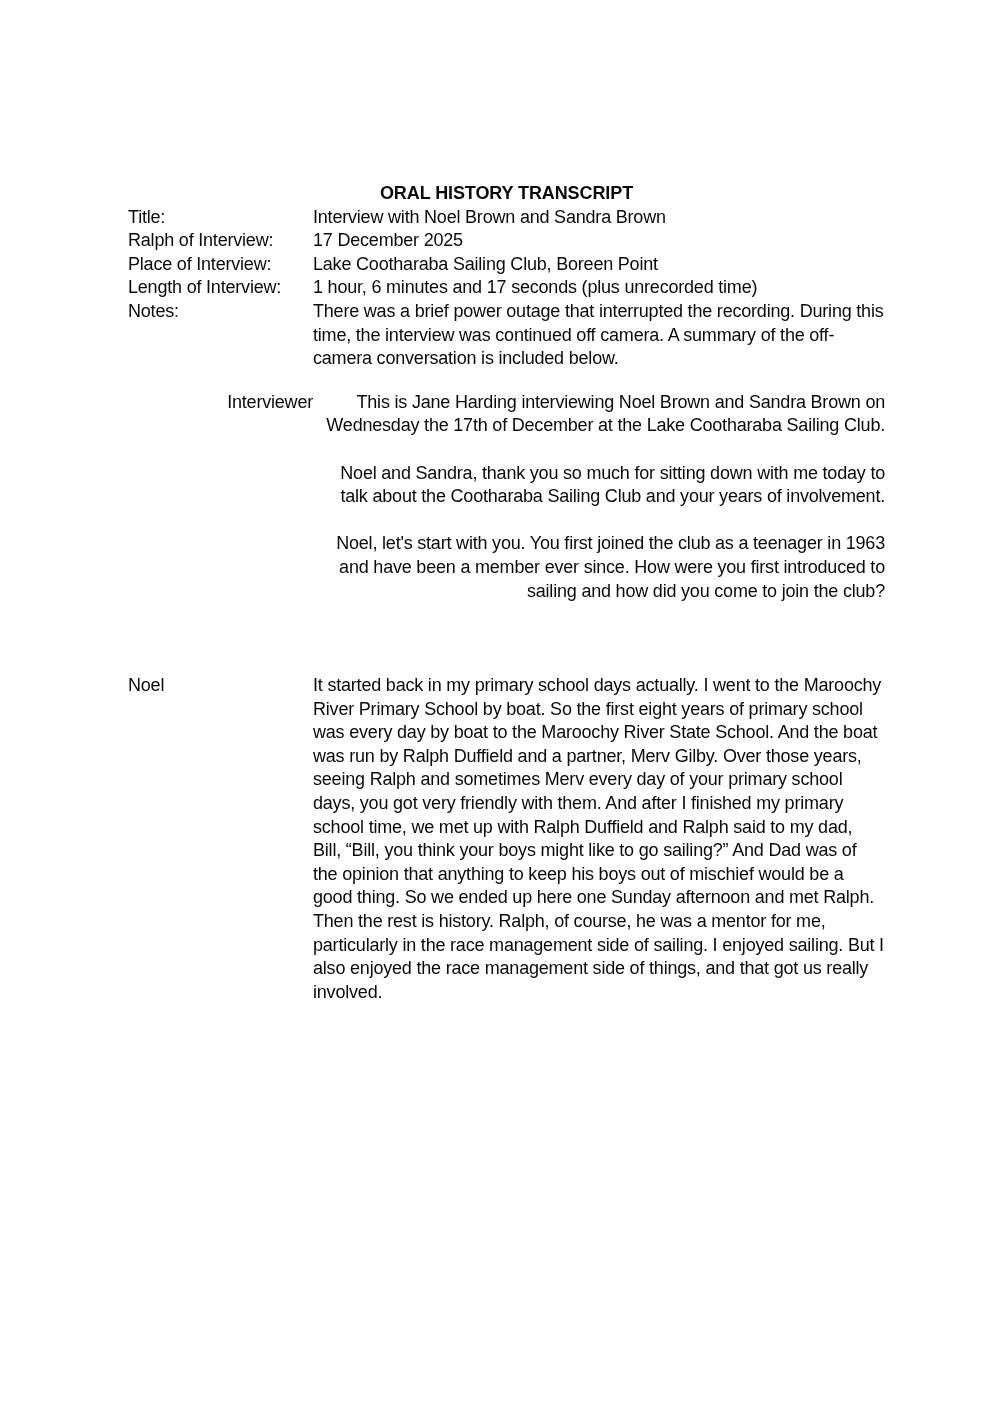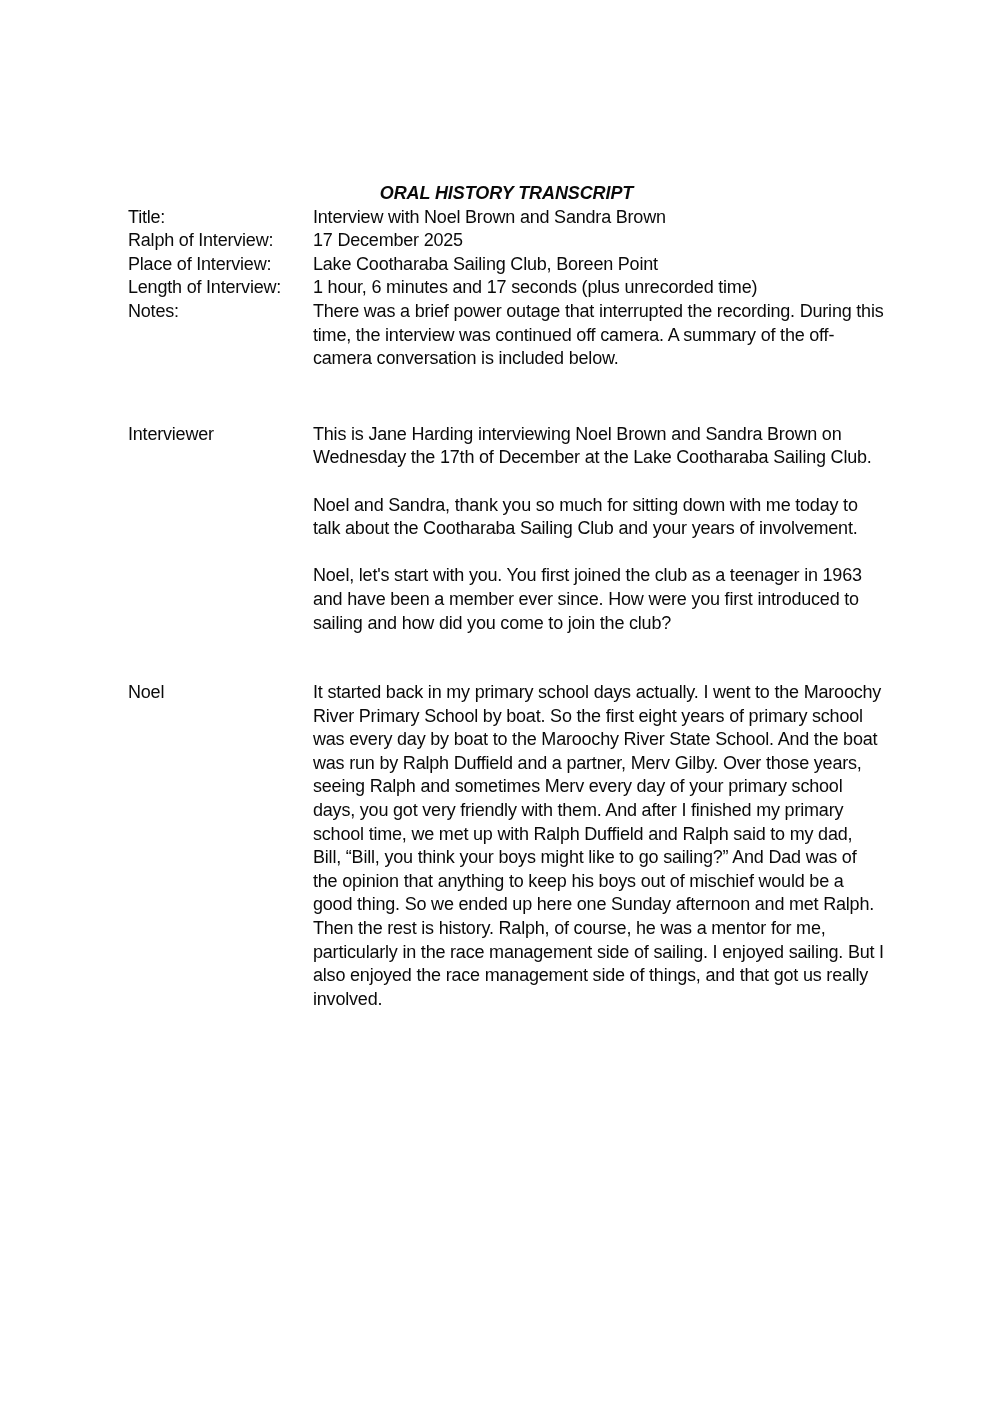--- a/index.html
+++ b/index.html
@@ -16,30 +16,29 @@
     line-height: 23.6px;
     letter-spacing: -0.2px;
     padding: 182px 115px 0 128px;
     overflow: hidden;
   }
   .doc-title {
     font-size: 18px;
     font-weight: 700;
     text-align: center;
     letter-spacing: -0.1px;
-    font-style: italic;
   }
   .metadata { }
   .row {
     display: grid;
     grid-template-columns: 185px 1fr;
     align-items: start;
   }
-  .dialogue-block-1 { margin-top: 52px; }
-  .dialogue-block-2 { margin-top: 46px; }
+  .dialogue-block-1 { margin-top: 20px; text-align: right; }
+  .dialogue-block-2 { margin-top: 71px; }
   .value p { margin: 0 0 23.6px 0; }
   .value p:last-child { margin-bottom: 0; }
   .footer {
     margin-top: 47px;
     text-align: center;
   }
   .footer b { font-weight: 700; }
 </style>
 </head>
 <body>

